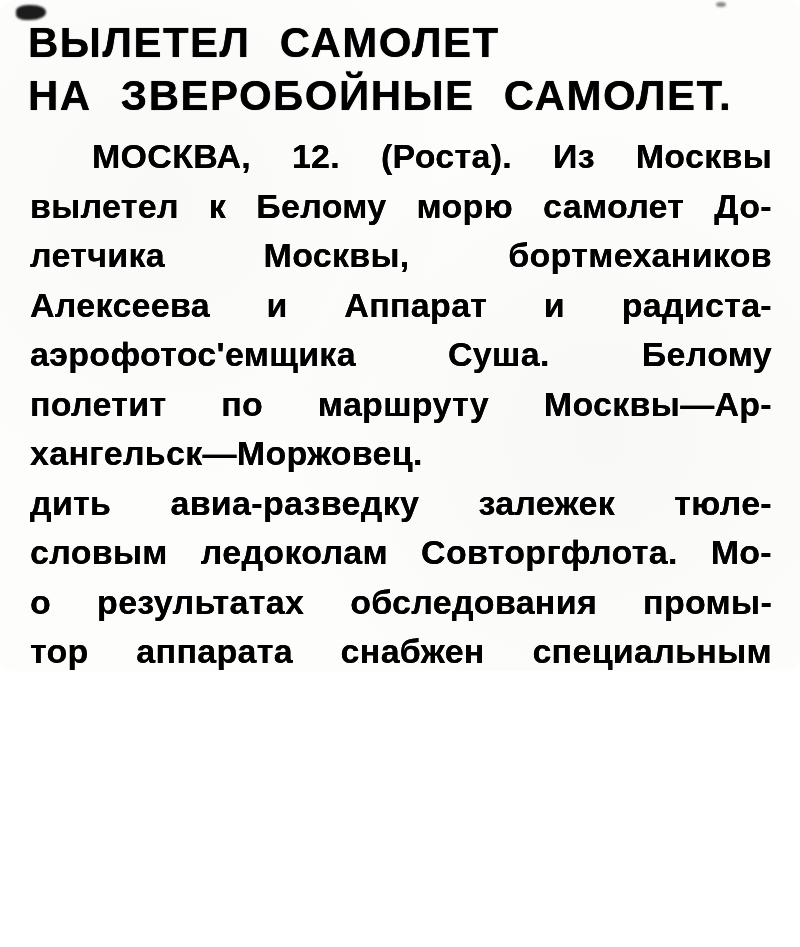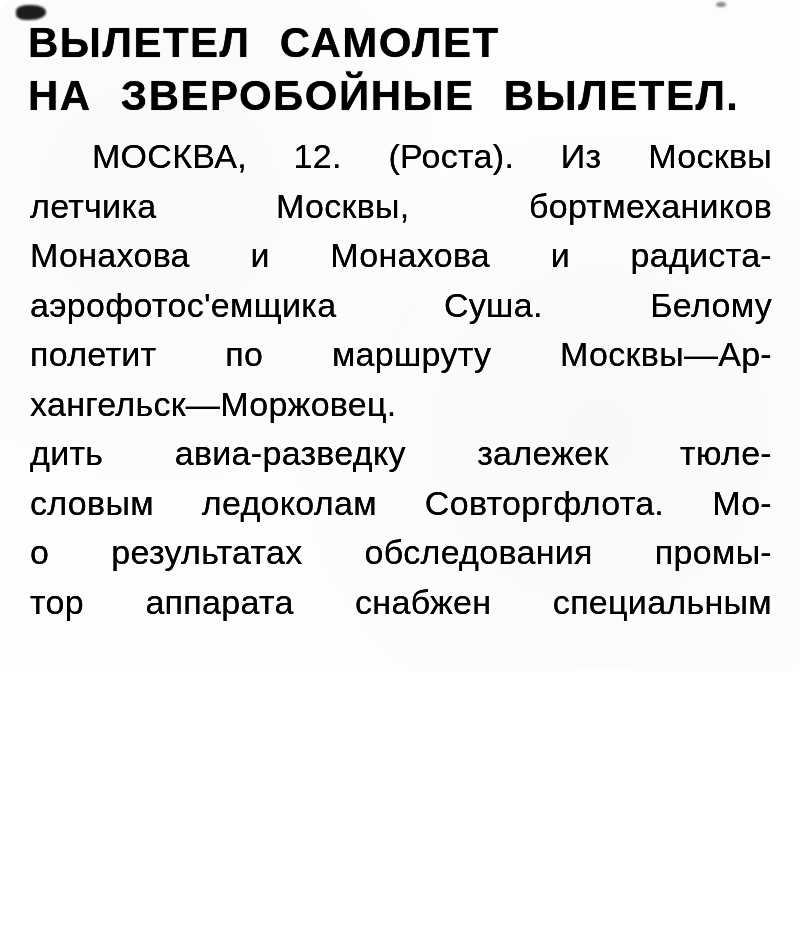--- a/index.html
+++ b/index.html
@@ -37,21 +37,21 @@
     word-spacing: 16px;
     white-space: nowrap;
     text-shadow: 0 0 0.7px currentColor;
   }
   .body-text {
     position: absolute;
     left: 30px;
     top: 132px;
     width: 742px;
     font-size: 34px;
-    font-weight: 400;
+    font-weight: 700;
     line-height: 49.5px;
     letter-spacing: 0.3px;
     text-shadow: 0 0 0.6px currentColor;
   }
   .ln {
     text-align: justify;
     text-align-last: justify;
   }
   .ln.ind {
     text-indent: 62px;
@@ -85,27 +85,28 @@
 <body>
 
 <div class="page">
   <div class="blob"></div>
   <div class="mark-top"></div>
 
   <div class="scan">
 
     <div class="headline">
       <div>ВЫЛЕТЕЛ САМОЛЕТ</div>
-      <div>НА ЗВЕРОБОЙНЫЕ ВЫЛЕТЕЛ.</div>
+      <div>НА ЗВЕРОБОЙНЫЕ САМОЛЕТ.</div>
     </div>
 
     <div class="body-text">
       <div class="ln ind">МОСКВА, 12. (Роста). Из Москвы</div>
+      <div class="ln">вылетел к Белому морю самолет До-</div>
       <div class="ln">летчика Москвы, бортмехаников</div>
-      <div class="ln">Монахова и Монахова и радиста-</div>
+      <div class="ln">Алексеева и Аппарат и радиста-</div>
       <div class="ln">аэрофотос'емщика Суша. Белому</div>
       <div class="ln">полетит по маршруту Москвы—Ар-</div>
       <div class="ln end">хангельск—Моржовец.</div>
       <div class="ln">дить авиа-разведку залежек тюле-</div>
       <div class="ln">словым ледоколам Совторгфлота. Мо-</div>
       <div class="ln">о результатах обследования промы-</div>
       <div class="ln">тор аппарата снабжен специальным</div>
     </div>
 
   </div>

